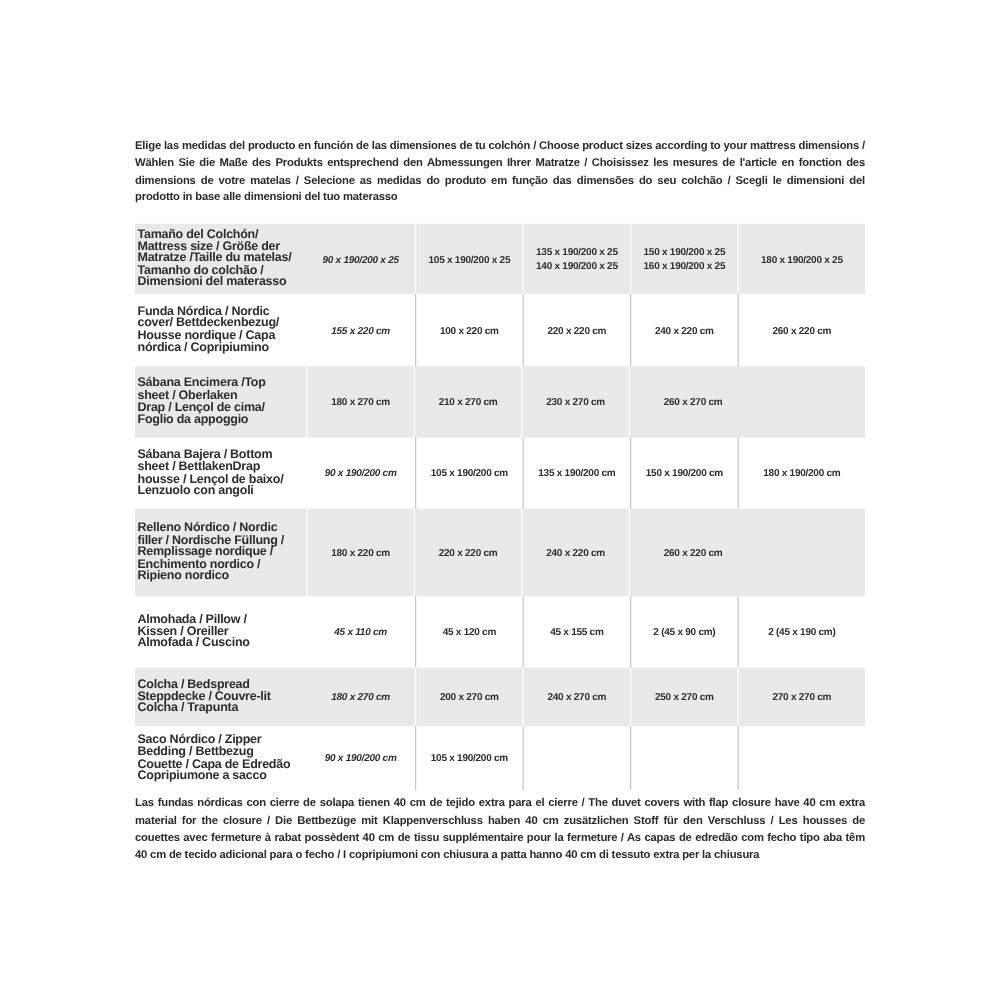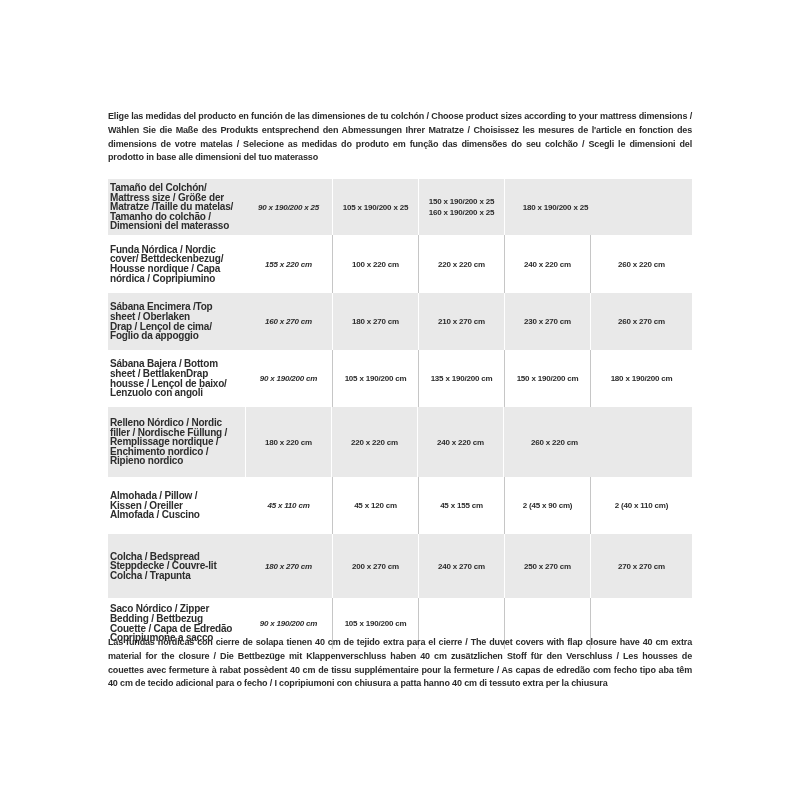--- a/index.html
+++ b/index.html
@@ -44,20 +44,22 @@
   <div class="table">
 
     <div class="trow gray" style="height:56px">
       <div class="cell label">Tamaño del Colchón/
 Mattress size / Größe der
 Matratze /Taille du matelas/
 Tamanho do colchão /
 Dimensioni del materasso</div>
       <div class="cell val c1">90 x 190/200 x 25</div>
       <div class="cell val c2">105 x 190/200 x 25</div>
+      <div class="cell val c3">135 x 190/200 x 25
+140 x 190/200 x 25</div>
       <div class="cell val c4">150 x 190/200 x 25
 160 x 190/200 x 25</div>
       <div class="cell val c5">180 x 190/200 x 25</div>
     </div>
 
     <div class="trow" style="height:58px">
       <div class="cell label">Funda Nórdica /  Nordic
 cover/ Bettdeckenbezug/
 Housse nordique  / Capa
 nórdica / Copripiumino</div>
@@ -66,21 +68,20 @@
       <div class="cell val c3">220 x 220 cm</div>
       <div class="cell val c4">240 x 220 cm</div>
       <div class="cell val c5">260 x 220 cm</div>
     </div>
 
     <div class="trow gray" style="height:57px">
       <div class="cell label">Sábana Encimera /Top
 sheet / Oberlaken
 Drap / Lençol de cima/
 Foglio da appoggio</div>
-      <div class="cell val c1">160 x 270 cm</div>
       <div class="cell val c2">180 x 270 cm</div>
       <div class="cell val c3">210 x 270 cm</div>
       <div class="cell val c4">230 x 270 cm</div>
       <div class="cell val c5">260 x 270 cm</div>
     </div>
 
     <div class="trow" style="height:57px">
       <div class="cell label">Sábana Bajera / Bottom
 sheet / BettlakenDrap
 housse / Lençol de baixo/
@@ -105,24 +106,24 @@
     </div>
 
     <div class="trow" style="height:57px">
       <div class="cell label">Almohada  / Pillow /
 Kissen / Oreiller
 Almofada / Cuscino</div>
       <div class="cell val c1">45 x 110 cm</div>
       <div class="cell val c2">45 x 120 cm</div>
       <div class="cell val c3">45 x 155 cm</div>
       <div class="cell val c4">2 (45 x 90 cm)</div>
-      <div class="cell val c5">2 (40 x 110 cm)</div>
+      <div class="cell val c5">2 (45 x 190 cm)</div>
     </div>
 
-    <div class="trow gray" style="height:64px">
+    <div class="trow gray" style="height:47px">
       <div class="cell label">Colcha / Bedspread
 Steppdecke / Couvre-lit
 Colcha / Trapunta</div>
       <div class="cell val c1">180 x 270 cm</div>
       <div class="cell val c2">200 x 270 cm</div>
       <div class="cell val c3">240 x 270 cm</div>
       <div class="cell val c4">250 x 270 cm</div>
       <div class="cell val c5">270 x 270 cm</div>
     </div>
 

